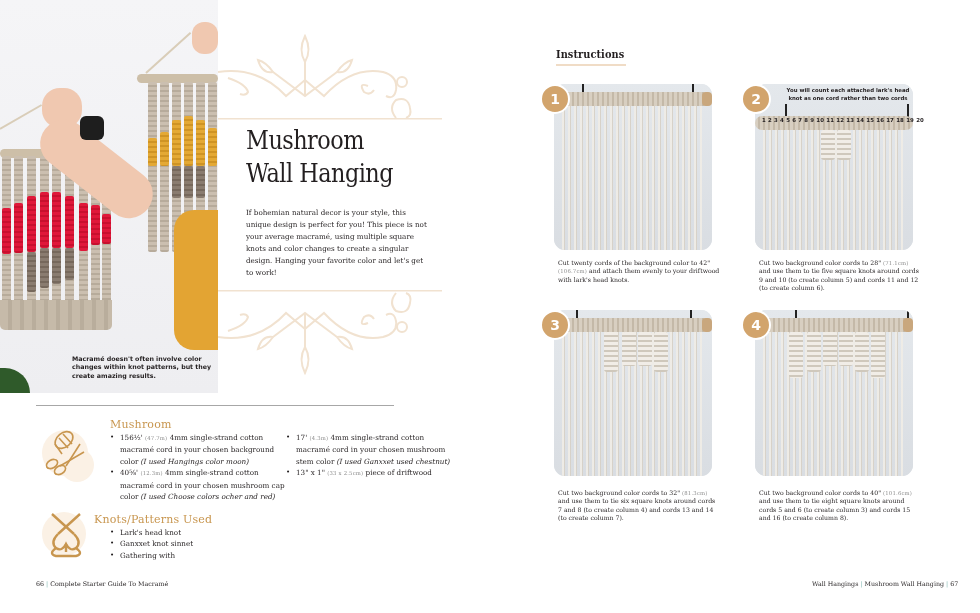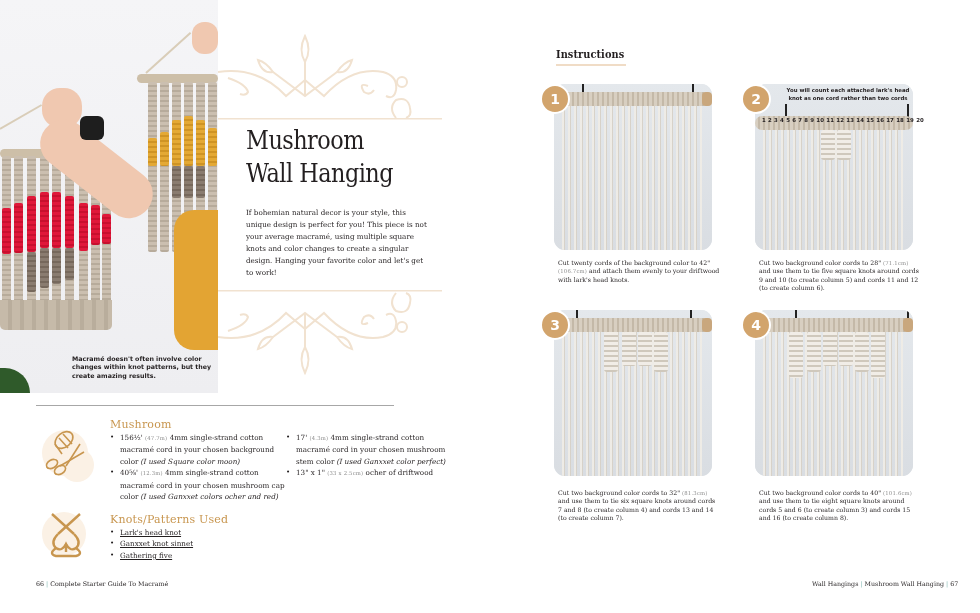--- a/index.html
+++ b/index.html
@@ -170,57 +170,57 @@
     <ellipse cx="20" cy="46" rx="6" ry="4" transform="rotate(-30 20 46)"></ellipse>
     <ellipse cx="12" cy="40" rx="6" ry="4" transform="rotate(-30 12 40)"></ellipse>
   </g>
 </svg>
 <div class="section-h" style="left:110px;top:418px;">Mushroom</div>
 <ul class="bul" style="left:110px;top:432px;width:176px;">
   <li>
     <span>156½'</span>
     <span class="metric">(47.7m)</span>
     <span>4mm single-strand cotton macramé cord in your chosen background color</span>
-    <span class="it">(I used Square color moon)</span>
+    <span class="it">(I used Hangings color moon)</span>
   </li>
   <li>
     <span>40⅝'</span>
     <span class="metric">(12.3m)</span>
     <span>4mm single-strand cotton macramé cord in your chosen mushroom cap color</span>
-    <span class="it">(I used Ganxxet colors ocher and red)</span>
+    <span class="it">(I used Choose colors ocher and red)</span>
   </li>
 </ul>
 <ul class="bul" style="left:286px;top:432px;width:170px;">
   <li>
     <span>17'</span>
     <span class="metric">(4.3m)</span>
     <span>4mm single-strand cotton macramé cord in your chosen mushroom stem color</span>
-    <span class="it">(I used Ganxxet color perfect)</span>
+    <span class="it">(I used Ganxxet used chestnut)</span>
   </li>
   <li>
     <span>13" x 1"</span>
     <span class="metric">(33 x 2.5cm)</span>
-    <span>ocher of driftwood</span>
+    <span>piece of driftwood</span>
   </li>
 </ul>
 
 <div class="icon-circle" style="left:42px;top:512px;width:44px;height:44px;"></div>
 <svg style="position:absolute;left:44px;top:512px;width:44px;height:46px;" viewBox="0 0 44 46">
   <g fill="none" stroke="#c8964f" stroke-width="2.4">
     <path d="M8 2 L30 22 M36 2 L14 22"></path>
     <path d="M14 22 Q6 30 12 36 Q18 40 22 32 Q26 40 32 36 Q38 30 30 22"></path>
     <path d="M12 36 Q4 42 12 44 L32 44 Q40 42 32 36"></path>
     <path d="M22 32 L22 40"></path>
   </g>
 </svg>
-<div class="section-h" style="left:110px;top:513px;">Knots/Patterns Used</div>
-<ul class="bul" style="left:110px;top:527px;width:170px;text-decoration:underline;">
+<div class="section-h" style="left:94px;top:513px;">Knots/Patterns Used</div>
+<ul class="bul" style="left:110px;top:527px;width:170px;">
   <li>Lark's head knot</li>
   <li>Ganxxet knot sinnet</li>
-  <li>Gathering five</li>
+  <li>Gathering with</li>
 </ul>
 
 <div class="folio" style="left:36px;">
   <span>66</span><span class="sep">|</span><span>Complete Starter Guide To Macramé</span>
 </div>
 
 <div class="instr-h">Instructions</div>
 <div class="instr-rule"></div>
 
 <div class="step-photo" style="left:554px;top:84px;">

